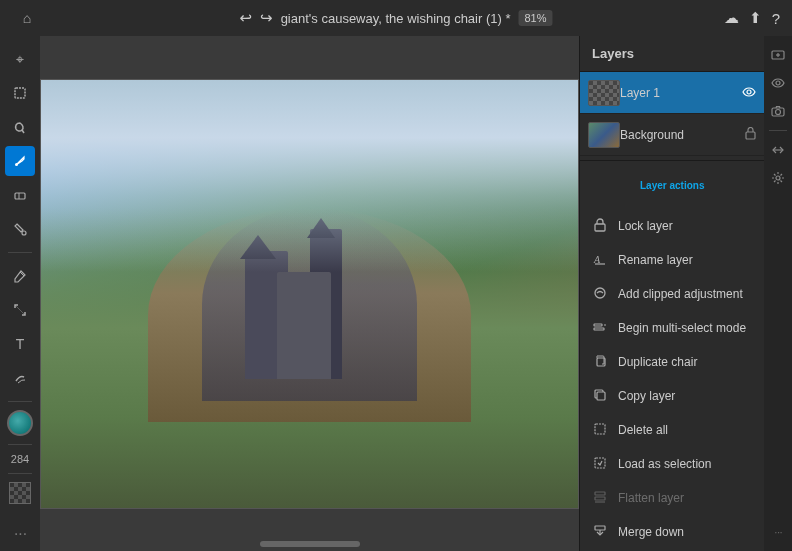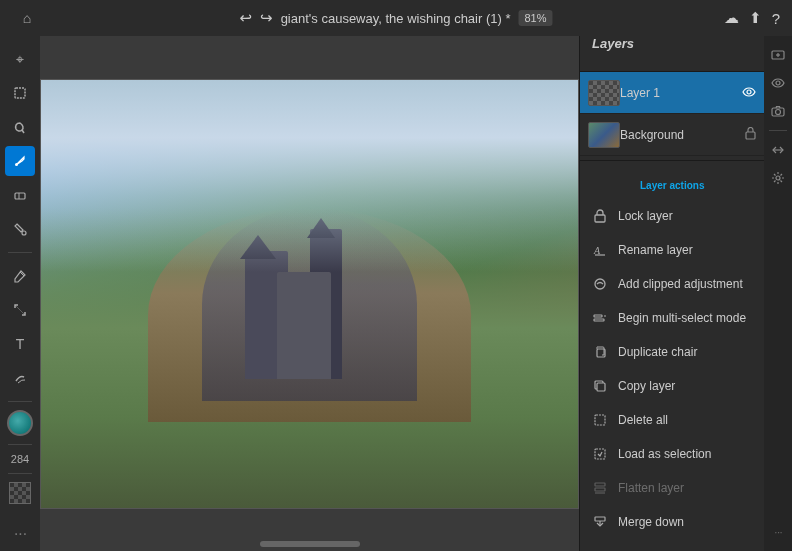--- a/index.html
+++ b/index.html
@@ -176,23 +176,23 @@
       display: flex;
       flex-direction: column;
       flex-shrink: 0;
       border-left: 1px solid #1a1a1a;
     }
 
     
     .layers-header {
       height: 36px;
       display: flex;
+      align-items: center;
       padding: 0 12px;
       border-bottom: 1px solid #1a1a1a;
-      font-style: italic;
     }
     .layers-title {
       color: #ccc;
       font-size: 13px;
       font-weight: 600;
       flex: 1;
     }
     .layer-item {
       height: 42px;
       display: flex;
@@ -248,21 +248,21 @@
       padding-left: 48px;
     }
 
     .action-list {
       overflow-y: auto;
       flex: 1;
     }
     .action-item {
       height: 34px;
       display: flex;
-      align-items: center;
+      align-items: flex-end;
       padding: 0 12px;
       gap: 10px;
       cursor: pointer;
     }
     .action-item.disabled {
       opacity: 0.4;
       cursor: default;
     }
     .action-icon {
       width: 16px;

